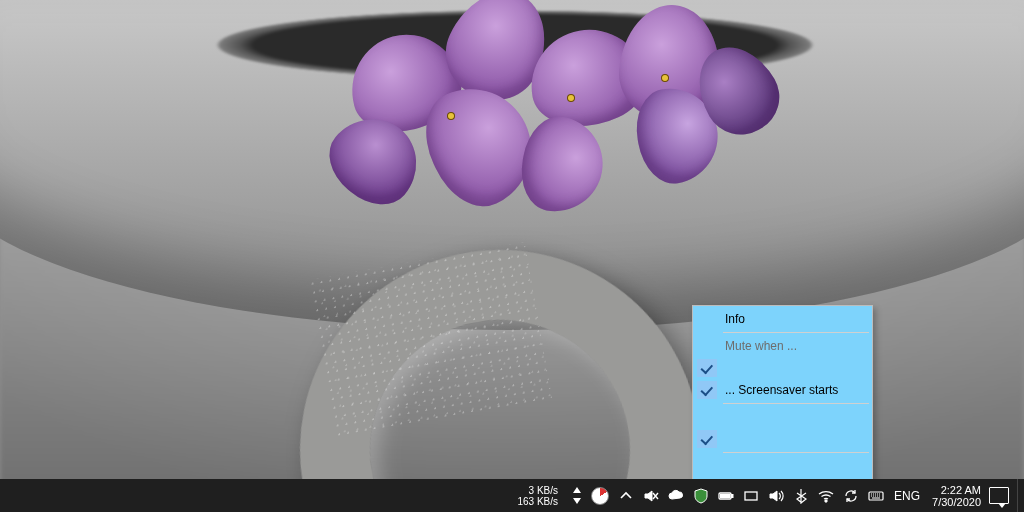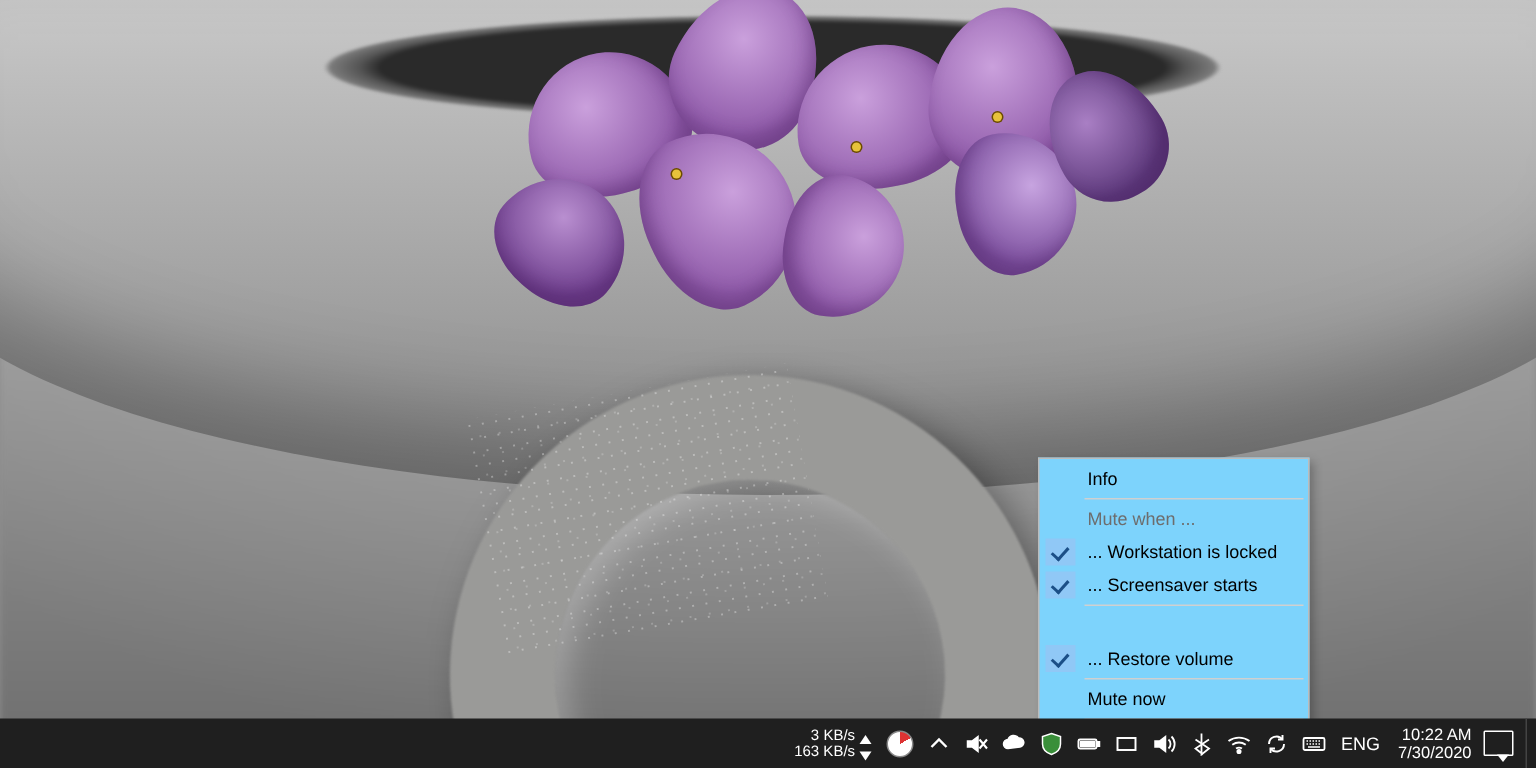--- a/index.html
+++ b/index.html
@@ -38,21 +38,21 @@
   .cm-row.item{color:#000;}
   .cm-row.header{color:#6d6d6d;}
   .cm-sep{height:1px;margin:2px 1px 2px 28px;background:#d0d0d0;}
   .checkmark{width:20px;height:18px;background:#90c8f6;display:flex;align-items:center;justify-content:center;}
   .checkmark::after{content:"";width:9px;height:5px;border:2px solid #1b4f87;border-top:none;border-right:none;transform:rotate(-48deg) translate(0,-1px);}
   
   .taskbar{position:absolute;left:0;right:0;bottom:0;height:33px;background:#1f1f1f;
      display:flex;align-items:center;color:#fff;}
   .tb-spacer{flex:1;}
   .net-rate{font-size:10px;line-height:11px;text-align:right;padding-right:4px;}
-  .net-rate .row{display:flex;align-items:flex-end;justify-content:flex-end;gap:3px;}
+  .net-rate .row{display:flex;align-items:center;justify-content:flex-end;gap:15px;}
   .tri{width:0;height:0;border-left:4px solid transparent;border-right:4px solid transparent;}
   .tri.up{border-bottom:6px solid #fff;}
   .tri.down{border-top:6px solid #fff;}
   .tray{display:flex;align-items:center;gap:9px;padding:0 6px;}
   .ico{width:16px;height:16px;display:flex;align-items:center;justify-content:center;fill:#fff;stroke:#fff;}
   .pie{width:16px;height:16px;border-radius:50%;background:conic-gradient(#d33 0 60deg,#fff 60deg 360deg);border:1px solid #888;}
   .lang{font-size:12px;padding:0 4px;}
   .clock{font-size:11px;line-height:12px;text-align:right;padding:0 8px;}
   .action-center{width:18px;height:15px;border:1.5px solid #fff;border-radius:1px;position:relative;margin-right:8px;}
   .action-center::after{content:"";position:absolute;right:2px;bottom:-5px;width:0;height:0;
@@ -91,42 +91,39 @@
   </div>
   <div class="cm-sep"></div>
   <div class="cm-row header">
     <div class="cm-gutter"></div>
     <div class="cm-label">Mute when ...</div>
   </div>
   <div class="cm-row item">
     <div class="cm-gutter">
         <span class="checkmark"></span>
       </div>
-    <div class="cm-label">... Workstation is locked</div>
   </div>
   <div class="cm-row item">
     <div class="cm-gutter">
         <span class="checkmark"></span>
       </div>
     <div class="cm-label">... Screensaver starts</div>
   </div>
   <div class="cm-sep"></div>
   <div class="cm-row header">
     <div class="cm-gutter"></div>
   </div>
   <div class="cm-row item">
     <div class="cm-gutter">
         <span class="checkmark"></span>
       </div>
-    <div class="cm-label">... Restore volume</div>
-  </div>
-  <div class="cm-sep"></div>
-  <div class="cm-row item">
-    <div class="cm-gutter"></div>
-    <div class="cm-label">Mute now</div>
+  </div>
+  <div class="cm-sep"></div>
+  <div class="cm-row item">
+    <div class="cm-gutter"></div>
   </div>
   <div class="cm-sep"></div>
   <div class="cm-row item">
     <div class="cm-gutter"></div>
     <div class="cm-label">Exit</div>
   </div>
 </div>
 
 <div class="taskbar">
   <div class="tb-spacer"></div>
@@ -204,19 +201,19 @@
       <svg viewBox="0 0 16 16">
           <rect x="1" y="4" width="14" height="8" rx="1" fill="none" stroke-width="1.2"></rect>
           <path d="M3 6h1M5 6h1M7 6h1M9 6h1M11 6h1M3 8h1M5 8h1M7 8h1M9 8h1M11 8h1M4 10h8" stroke-width="1"></path>
         </svg>
     </span>
   </div>
 
   <div class="lang">ENG</div>
 
   <div class="clock">
-    <div>10:22 AM</div>
+    <div>2:22 AM</div>
     <div>7/30/2020</div>
   </div>
 
   <div class="action-center"></div>
   <div class="show-desktop"></div>
 </div>
 
 </body></html>

